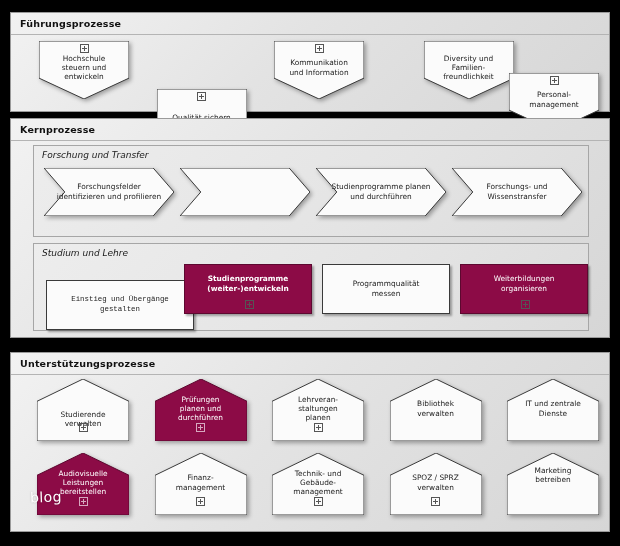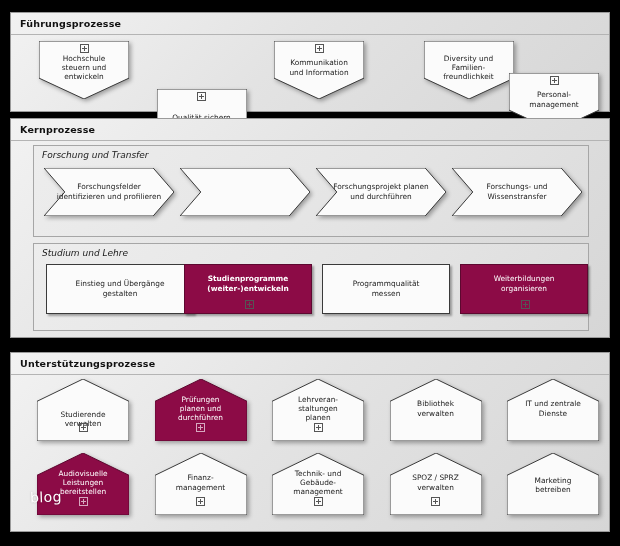--- a/index.html
+++ b/index.html
@@ -165,37 +165,37 @@
           </div>
           <div class="node" style="left: 146px; top: 22px; width: 130px; height: 48px; filter: drop-shadow(rgba(0, 0, 0, 0.33) 2px 2px 2px);">
             <svg viewBox="0 0 100 100" preserveAspectRatio="none" aria-hidden="true">
               <polygon points="0,0 84,0 100,50 84,100 0,100 16,50" fill="#fbfbfb" stroke="#3a3a3a" stroke-width="1" vector-effect="non-scaling-stroke"></polygon>
             </svg>
           </div>
           <div class="node" style="left: 282px; top: 22px; width: 130px; height: 48px; filter: drop-shadow(rgba(0, 0, 0, 0.33) 2px 2px 2px);">
             <svg viewBox="0 0 100 100" preserveAspectRatio="none" aria-hidden="true">
               <polygon points="0,0 84,0 100,50 84,100 0,100 16,50" fill="#fbfbfb" stroke="#3a3a3a" stroke-width="1" vector-effect="non-scaling-stroke"></polygon>
             </svg>
-            <div class="label" style="top: 14.4px;">Forschungsprojekt planen
+            <div class="label" style="top: 14.4px;">Studienprogramme planen
 und durchführen</div>
           </div>
           <div class="node" style="left: 418px; top: 22px; width: 130px; height: 48px; filter: drop-shadow(rgba(0, 0, 0, 0.33) 2px 2px 2px);">
             <svg viewBox="0 0 100 100" preserveAspectRatio="none" aria-hidden="true">
               <polygon points="0,0 84,0 100,50 84,100 0,100 16,50" fill="#fbfbfb" stroke="#3a3a3a" stroke-width="1" vector-effect="non-scaling-stroke"></polygon>
             </svg>
             <div class="label" style="top: 14.4px;">Forschungs- und
 Wissenstransfer</div>
           </div>
         </div>
     </div>
 
     <div class="subpanel" id="sub-studium" style="left:22px;top:124px;width:556px;height:88px;">
       <div class="subpanel-title">Studium und Lehre</div>
       <div id="studium-nodes">
-          <div class="rectnode" style="left: 12px; top: 20px; width: 148px; height: 50px;">
+          <div class="rectnode" style="left: 12px; top: 36px; width: 148px; height: 50px; font-family: Liberation Mono, monospace;">
             <div class="label" style="top: 14.4px;">Einstieg und Übergänge
 gestalten</div>
           </div>
           <div class="rectnode dark" style="left: 150px; top: 20px; width: 128px; height: 50px;">
             <div class="label" style="top: 9.4px; font-weight: bold;">Studienprogramme
 (weiter-)entwickeln</div>
             <span class="plus" style="left: 59.5px; top: 35px;"></span>
           </div>
           <div class="rectnode" style="left: 288px; top: 20px; width: 128px; height: 50px;">
             <div class="label" style="top: 14.4px;">Programmqualität
@@ -285,20 +285,20 @@
             <polygon points="50,0 100,36 100,100 0,100 0,36" fill="#fbfbfb" stroke="#3a3a3a" stroke-width="1" vector-effect="non-scaling-stroke"></polygon>
           </svg>
           <div class="label" style="top: 20.4px;">SPOZ / SPRZ
 verwalten</div>
           <span class="plus" style="left: 41.5px; top: 44px;"></span>
         </div>
         <div class="node" style="left: 496px; top: 100px; width: 92px; height: 62px; filter: drop-shadow(rgba(0, 0, 0, 0.33) 2px 2px 2px);">
           <svg viewBox="0 0 100 100" preserveAspectRatio="none" aria-hidden="true">
             <polygon points="50,0 100,36 100,100 0,100 0,36" fill="#fbfbfb" stroke="#3a3a3a" stroke-width="1" vector-effect="non-scaling-stroke"></polygon>
           </svg>
-          <div class="label" style="top: 23px;">Marketing
+          <div class="label" style="top: 13px;">Marketing
 betreiben</div>
         </div>
       </div>
   </div>
 
   <div id="blog-watermark" style="left:30px;top:489px;">blog</div>
 </div>
 
 </body></html>

